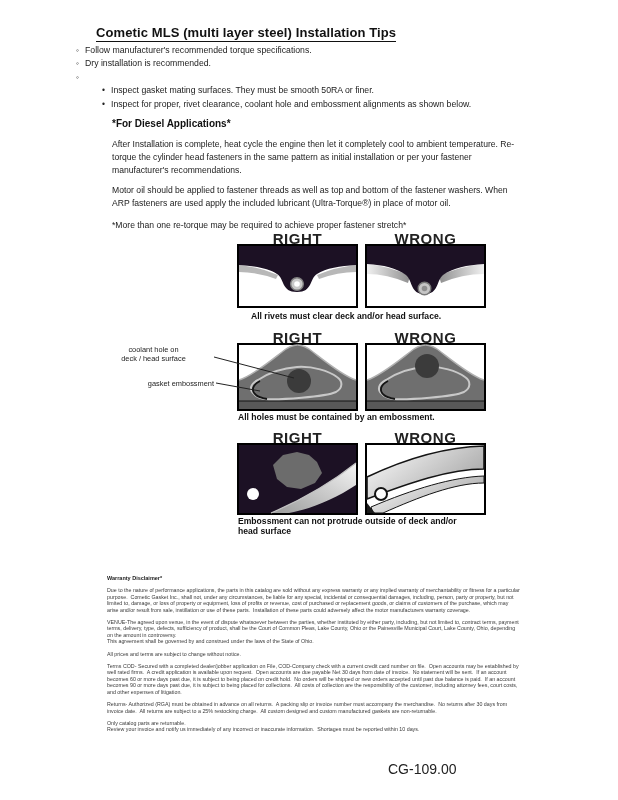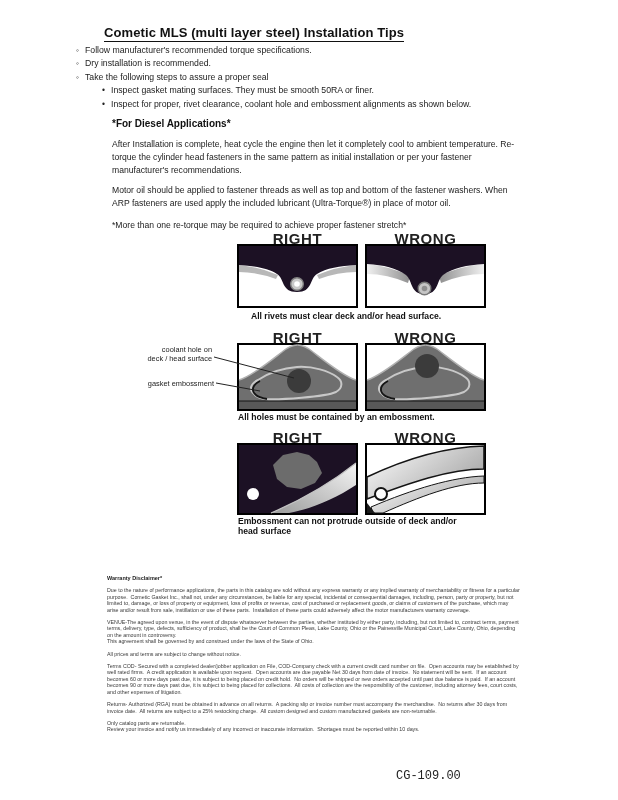--- a/index.html
+++ b/index.html
@@ -1,19 +1,19 @@
 <!DOCTYPE html>
 <html style="--ink: #1a1a1a; --gasket-dark: #1c1124; --panel-gray: #6f6f6f; --embossment-line: #c8c8c8; --coolant-hole: #3b3b3b;"><head>
 <meta charset="utf-8">
 <style>
   html,body{margin:0;padding:0;background:#ffffff;}
   .page{position:relative;width:618px;height:800px;background:#fff;overflow:hidden;
         font-family:"Liberation Sans", sans-serif;color:var(--ink,#1a1a1a);}
 
-  .title{position:absolute;left:104px;top:25px;margin:0;font-size:13px;font-weight:bold;
+  .title{position:absolute;left:96px;top:25px;margin:0;font-size:13px;font-weight:bold;
          color:#111;border-bottom:1.6px solid #111;padding-bottom:1px;letter-spacing:.1px;}
 
   .tips{position:absolute;left:76px;top:44px;margin:0;padding:0;list-style:none;
         font-size:8.7px;line-height:13.4px;color:#222;}
   .tips li{display:flex;}
   .tips li.sub{padding-left:26px;align-items:center;}
   .mk{width:9px;flex:0 0 9px;}
   .mk.open::before{content:"◦";font-size:8.5px;}
   .mk.dot::before{content:"•";font-size:8.5px;}
 
@@ -30,41 +30,40 @@
   .annot{position:absolute;text-align:right;font-size:7.4px;line-height:9.2px;color:#222;}
 
   .overlay{position:absolute;left:0;top:0;pointer-events:none;}
 
   .fineprint{position:absolute;left:107px;top:575px;width:414px;font-size:5.3px;
              line-height:6.4px;color:#3a3a3a;}
   .fineprint h3{margin:0 0 6px;font-size:5.5px;font-weight:bold;color:#222;}
   .fineprint p{margin:0;white-space:pre-wrap;}
   .fineprint p.gap{margin-top:6px;}
 
-  .footer-code{position:absolute;left:388px;top:761px;margin:8px;font-size:12px;color:#222;font-family:Liberation Mono, monospace;}
+  .footer-code{position:absolute;left:388px;top:761px;margin:0;font-size:14px;color:#222;}
 </style>
 </head>
 <body>
 
 <div class="page">
 
   <h1 class="title">Cometic MLS (multi layer steel) Installation Tips</h1>
 
   <ul class="tips">
     <li>
         <span class="mk open"></span>
         <span>Follow manufacturer's recommended torque specifications.</span>
       </li>
     <li>
         <span class="mk open"></span>
         <span>Dry installation is recommended.</span>
       </li>
     <li>
         <span class="mk open"></span>
-        <span>Take the following steps to assure a proper seal</span>
       </li>
     <li class="sub">
         <span class="mk dot"></span>
         <span>Inspect gasket mating surfaces.  They must be smooth 50RA or finer.</span>
       </li>
     <li class="sub">
         <span class="mk dot"></span>
         <span>Inspect for proper, rivet clearance, coolant hole and embossment alignments as shown below.</span>
       </li>
   </ul>
@@ -107,21 +106,21 @@
       <path d="M2,2 H119 V20 C102,21 88,24 78,31 C71,37 74,50 59.5,50 C45,50 48,37 41,31 C31,24 19,21 2,20 Z" style="fill:var(--gasket-dark,#1c1124)"></path>
       <circle cx="59.5" cy="44.5" r="6.3" fill="#c6c6c6" stroke="#777" stroke-width="1.4"></circle>
       <circle cx="59.5" cy="44.5" r="2.8" fill="#8f8f8f"></circle>
     </svg>
   </div>
   <p class="caption" style="left:251px;top:312px;">All rivets must clear deck and/or head surface.</p>
 
   <div class="dlabel" style="left:237px;top:329px;">RIGHT</div>
   <div class="dlabel" style="left:365px;top:329px;">WRONG</div>
 
-  <div class="annot" style="left:95px;top:345px;width:117px;">
+  <div class="annot" style="left:95px;top:345px;width:117px;text-align:center;">
     <div>coolant hole on</div>
     <div>deck / head surface</div>
   </div>
   <div class="annot" style="left:95px;top:379px;width:119px;">gasket embossment</div>
 
   <div class="panel" style="left:237px;top:343px;height:68px;">
     <svg viewBox="0 0 121 68">
       <rect x="1" y="1" width="119" height="66" fill="#fff" stroke="#000" stroke-width="2"></rect>
       <path d="M2,66 L2,37 C15,33 32,19 45,9 C51,4 55,2 60.5,2 C66,2 70,4 76,9 C89,19 106,33 119,37 L119,66 Z" style="fill:var(--panel-gray,#6f6f6f)"></path>
       <path d="M2,37 C15,33 32,19 45,9 C51,4 55,2 60.5,2" fill="none" stroke="#b0b0b0" stroke-width="1.5"></path>

